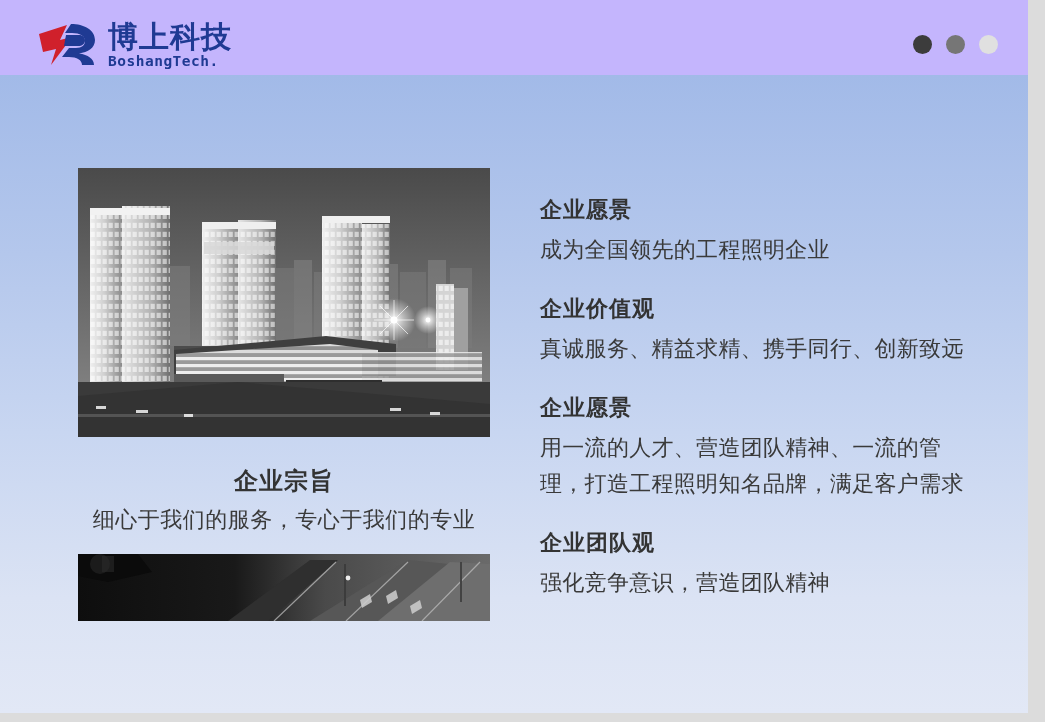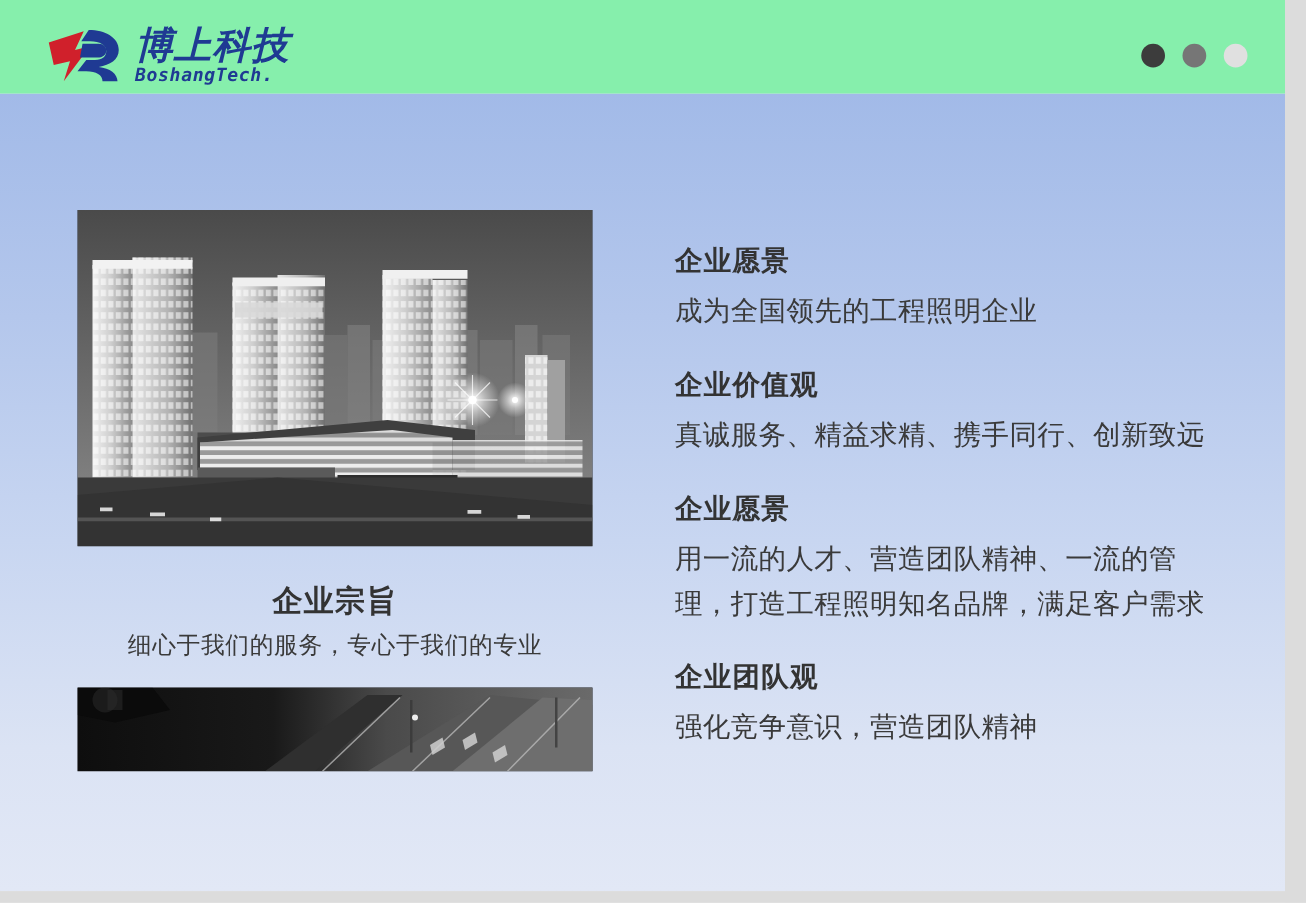--- a/index.html
+++ b/index.html
@@ -54,26 +54,25 @@
     bottom: 0;
     width: 17px;
     height: 9px;
     background: #dcdcdc;
   }
 
   
   .site-header {
     position: relative;
     height: 75px;
-    background: #86efac;
+    background: #c4b5fd;
     display: flex;
     align-items: center;
     justify-content: space-between;
     padding: 14px 22px 0 36px;
-    font-style: italic;
   }
 
   .brand {
     display: flex;
     align-items: center;
     gap: 6px;
     text-decoration: none;
   }
 
   .brand-mark {
@@ -137,21 +136,21 @@
     position: absolute;
     left: 0;
     top: 0;
     width: 1028px;
     height: 638px;
   }
 
   
   .col-left {
     position: absolute;
-    left: 62px;
+    left: 78px;
     top: 93px;
     width: 412px;
   }
 
   .photo {
     width: 412px;
     height: 269px;
     display: block;
     overflow: hidden;
     position: relative;
@@ -168,21 +167,21 @@
     font-family: "DejaVu Sans", sans-serif;
     font-size: 24px;
     font-weight: bold;
     color: #333333;
     line-height: 1.35;
     letter-spacing: 1px;
   }
 
   .purpose-text {
     font-family: Liberation Serif, serif;
-    font-size: 19px;
+    font-size: 22px;
     color: #3a3a3a;
     line-height: 1.5;
     margin-top: 6px;
     letter-spacing: 0.5px;
   }
 
   .photo-strip {
     margin-top: 18px;
     width: 412px;
     height: 67px;

